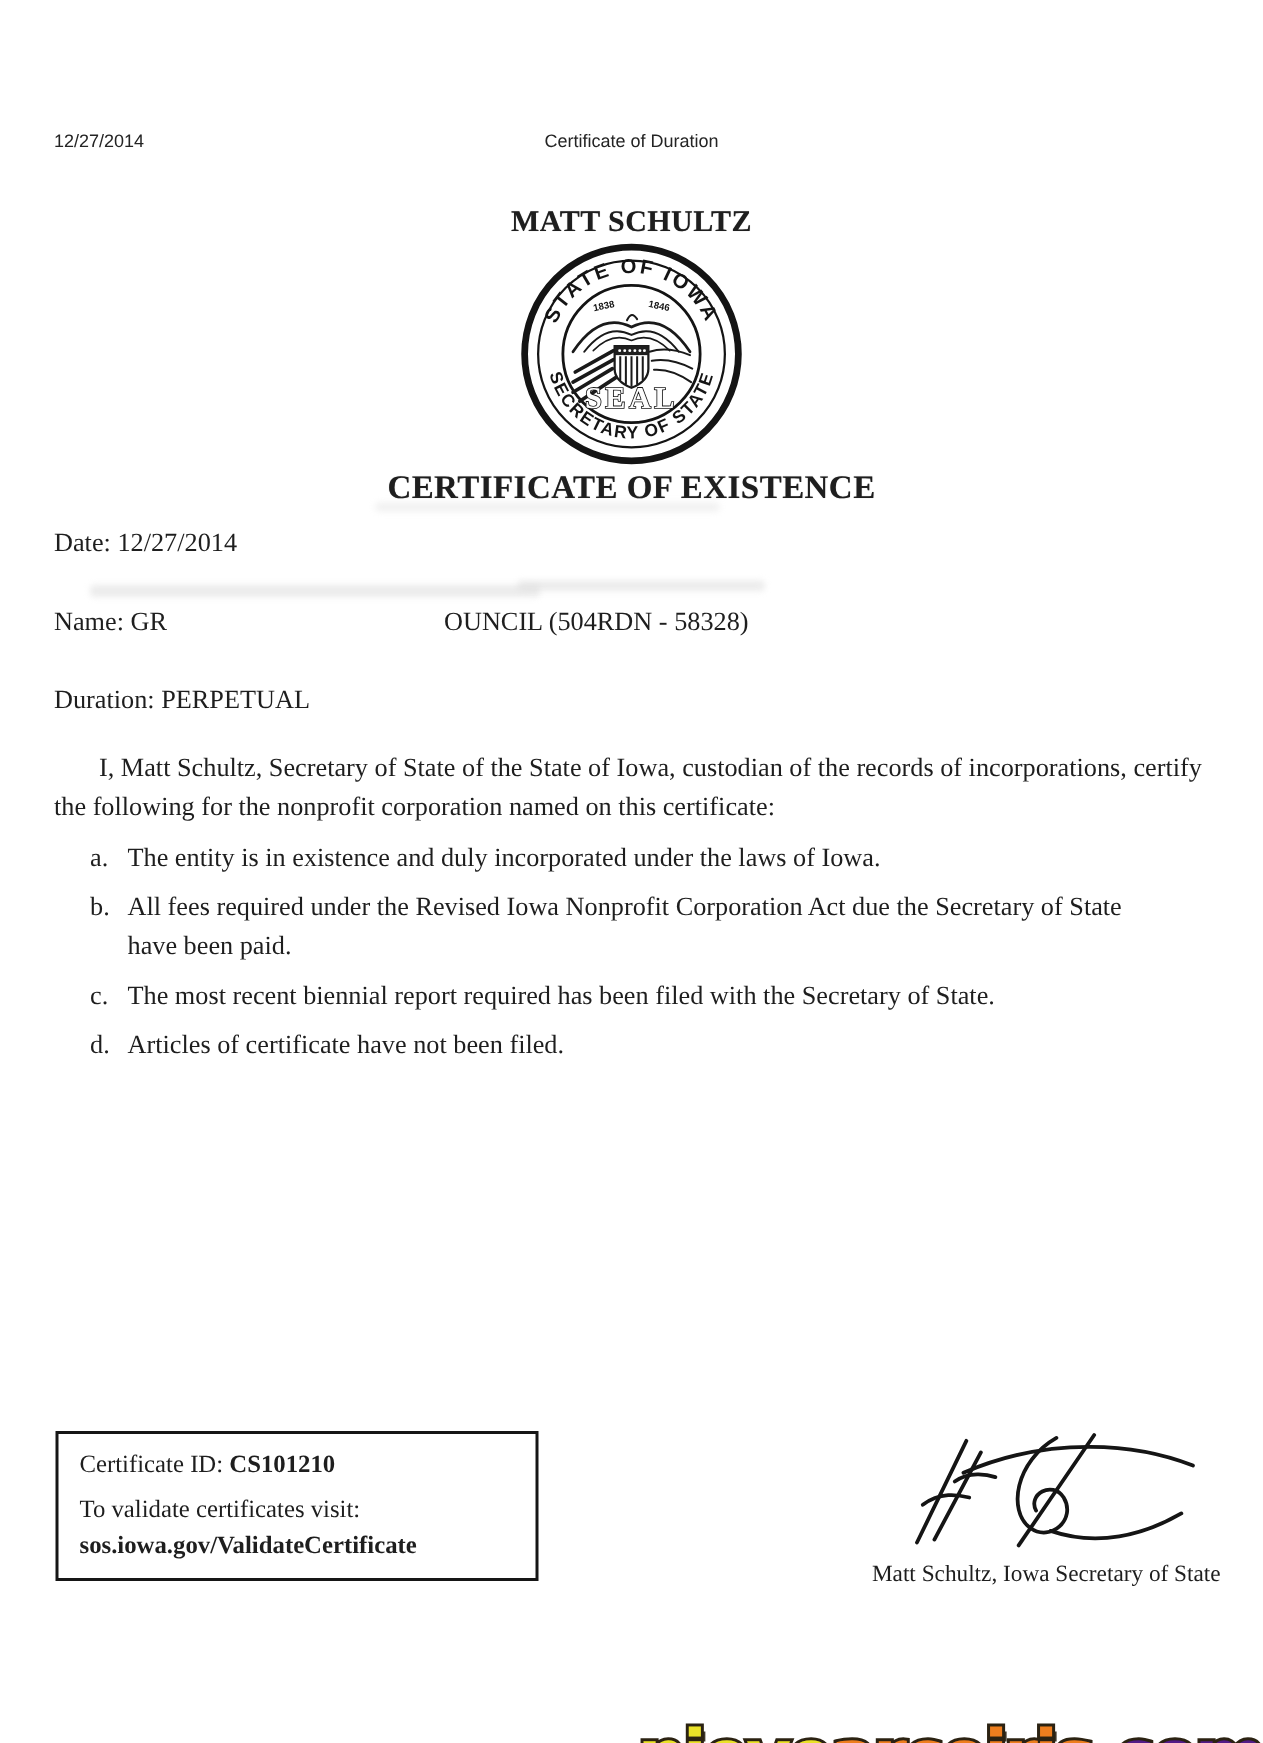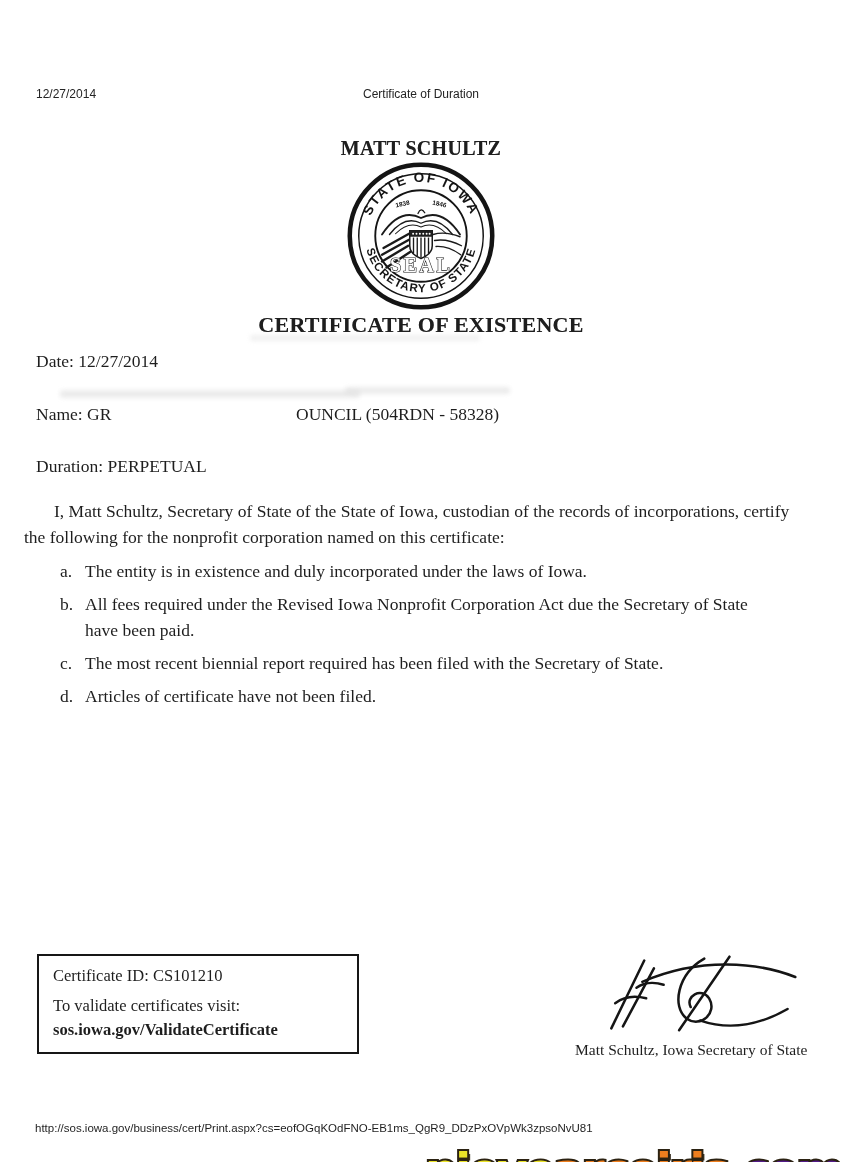--- a/index.html
+++ b/index.html
@@ -27,38 +27,38 @@
   .name-row{top:369px;width:780px;}
   .name-suffix{position:absolute;left:260px;top:0;}
   .incorp-row{top:395px;}
   .duration-row{top:421px;}
 
   .smudge{background:#dcdcdc;filter:blur(2px);opacity:.55;border-radius:3px;}
   .smudge1{left:60px;top:355px;width:300px;height:8px;}
   .smudge2{left:345px;top:352px;width:165px;height:7px;}
   .smudge3{left:250px;top:300px;width:230px;height:6px;opacity:.4;}
 
-  .body-par{left:24px;top:463px;width:776px;font-size:17.5px;line-height:26px;text-indent:30px;}
+  .body-par{left:36px;top:463px;width:776px;font-size:17.5px;line-height:26px;text-indent:30px;}
 
   .cert-list{left:60px;top:523px;width:722px;font-size:17.5px;line-height:26px;}
   .cert-list .li{display:flex;margin-bottom:7px;}
   .cert-list .marker{width:25px;flex:0 0 25px;}
   .cert-list .li-text{flex:1;}
 
   .validation-box{
     left:37px;top:919px;width:290px;border:2px solid #161616;
     padding:11px 14px 13px 14px;font-size:16.5px;line-height:1.1;
   }
   .vb-line1{margin-bottom:12px;}
   .vb-line2{margin-bottom:6px;}
   .vb-url{font-weight:bold;}
-  .bold{font-weight:normal;text-align:center;}
+  .bold{font-weight:bold;text-align:center;}
 
   .signature-wrap{left:580px;top:912px;width:235px;height:92px;}
-  .signature-label{left:575px;top:1006px;width:245px;font-size:15.5px;}
+  .signature-label{left:575px;top:1006px;width:245px;text-align:center;font-size:15.5px;}
 
   .footer-url{left:35px;top:1087px;font-size:11.5px;color:#1f1f1f;}
 
   .watermark-wrap{right:-4px;bottom:-2px;width:520px;height:64px;}
   .wm-text{
     font-family:"DejaVu Sans", sans-serif;font-weight:bold;
     letter-spacing:-2.5px;
   }
 </style>
 </head>
@@ -189,21 +189,20 @@
         <path d="M52,42 C62,35 74,37 80,39"></path>
         <path d="M96,86 L148,10"></path>
         <path d="M122,12 C94,28 88,62 104,74 C118,84 136,68 127,53 C119,41 102,51 108,62"></path>
         <path d="M58,36 C118,10 178,16 216,31"></path>
         <path d="M118,76 C150,87 182,79 208,64"></path>
       </g>
     </svg>
   </div>
   <div class="abs signature-label">Matt Schultz, Iowa Secretary of State</div>
 
-  <div class="abs footer-url sans">http://sos.iowa.gov/business/cert/Print.aspx?cs=eofOGqKOdFNO-EB1ms_QgR9_DDzPxOVpWk3zpsoNvU81</div>
 
   <div class="abs watermark-wrap">
     <svg viewBox="0 0 520 64" width="520" height="64">
 
       <text x="516" y="51" text-anchor="end" class="wm-text" font-size="46" fill="#2a2212" opacity="0.9" transform="translate(3,3)"><tspan>nieve</tspan><tspan>arcoiris</tspan><tspan>.com</tspan></text>
 
       <text x="516" y="51" text-anchor="end" class="wm-text" font-size="46" stroke-width="4" paint-order="stroke"><tspan stroke="#2b2212" fill="#eae228">nieve</tspan><tspan stroke="#2b2212" fill="#ee7e1e">arcoiris</tspan><tspan stroke="#2b2212" fill="#521a87">.com</tspan></text>
     </svg>
   </div>
 

